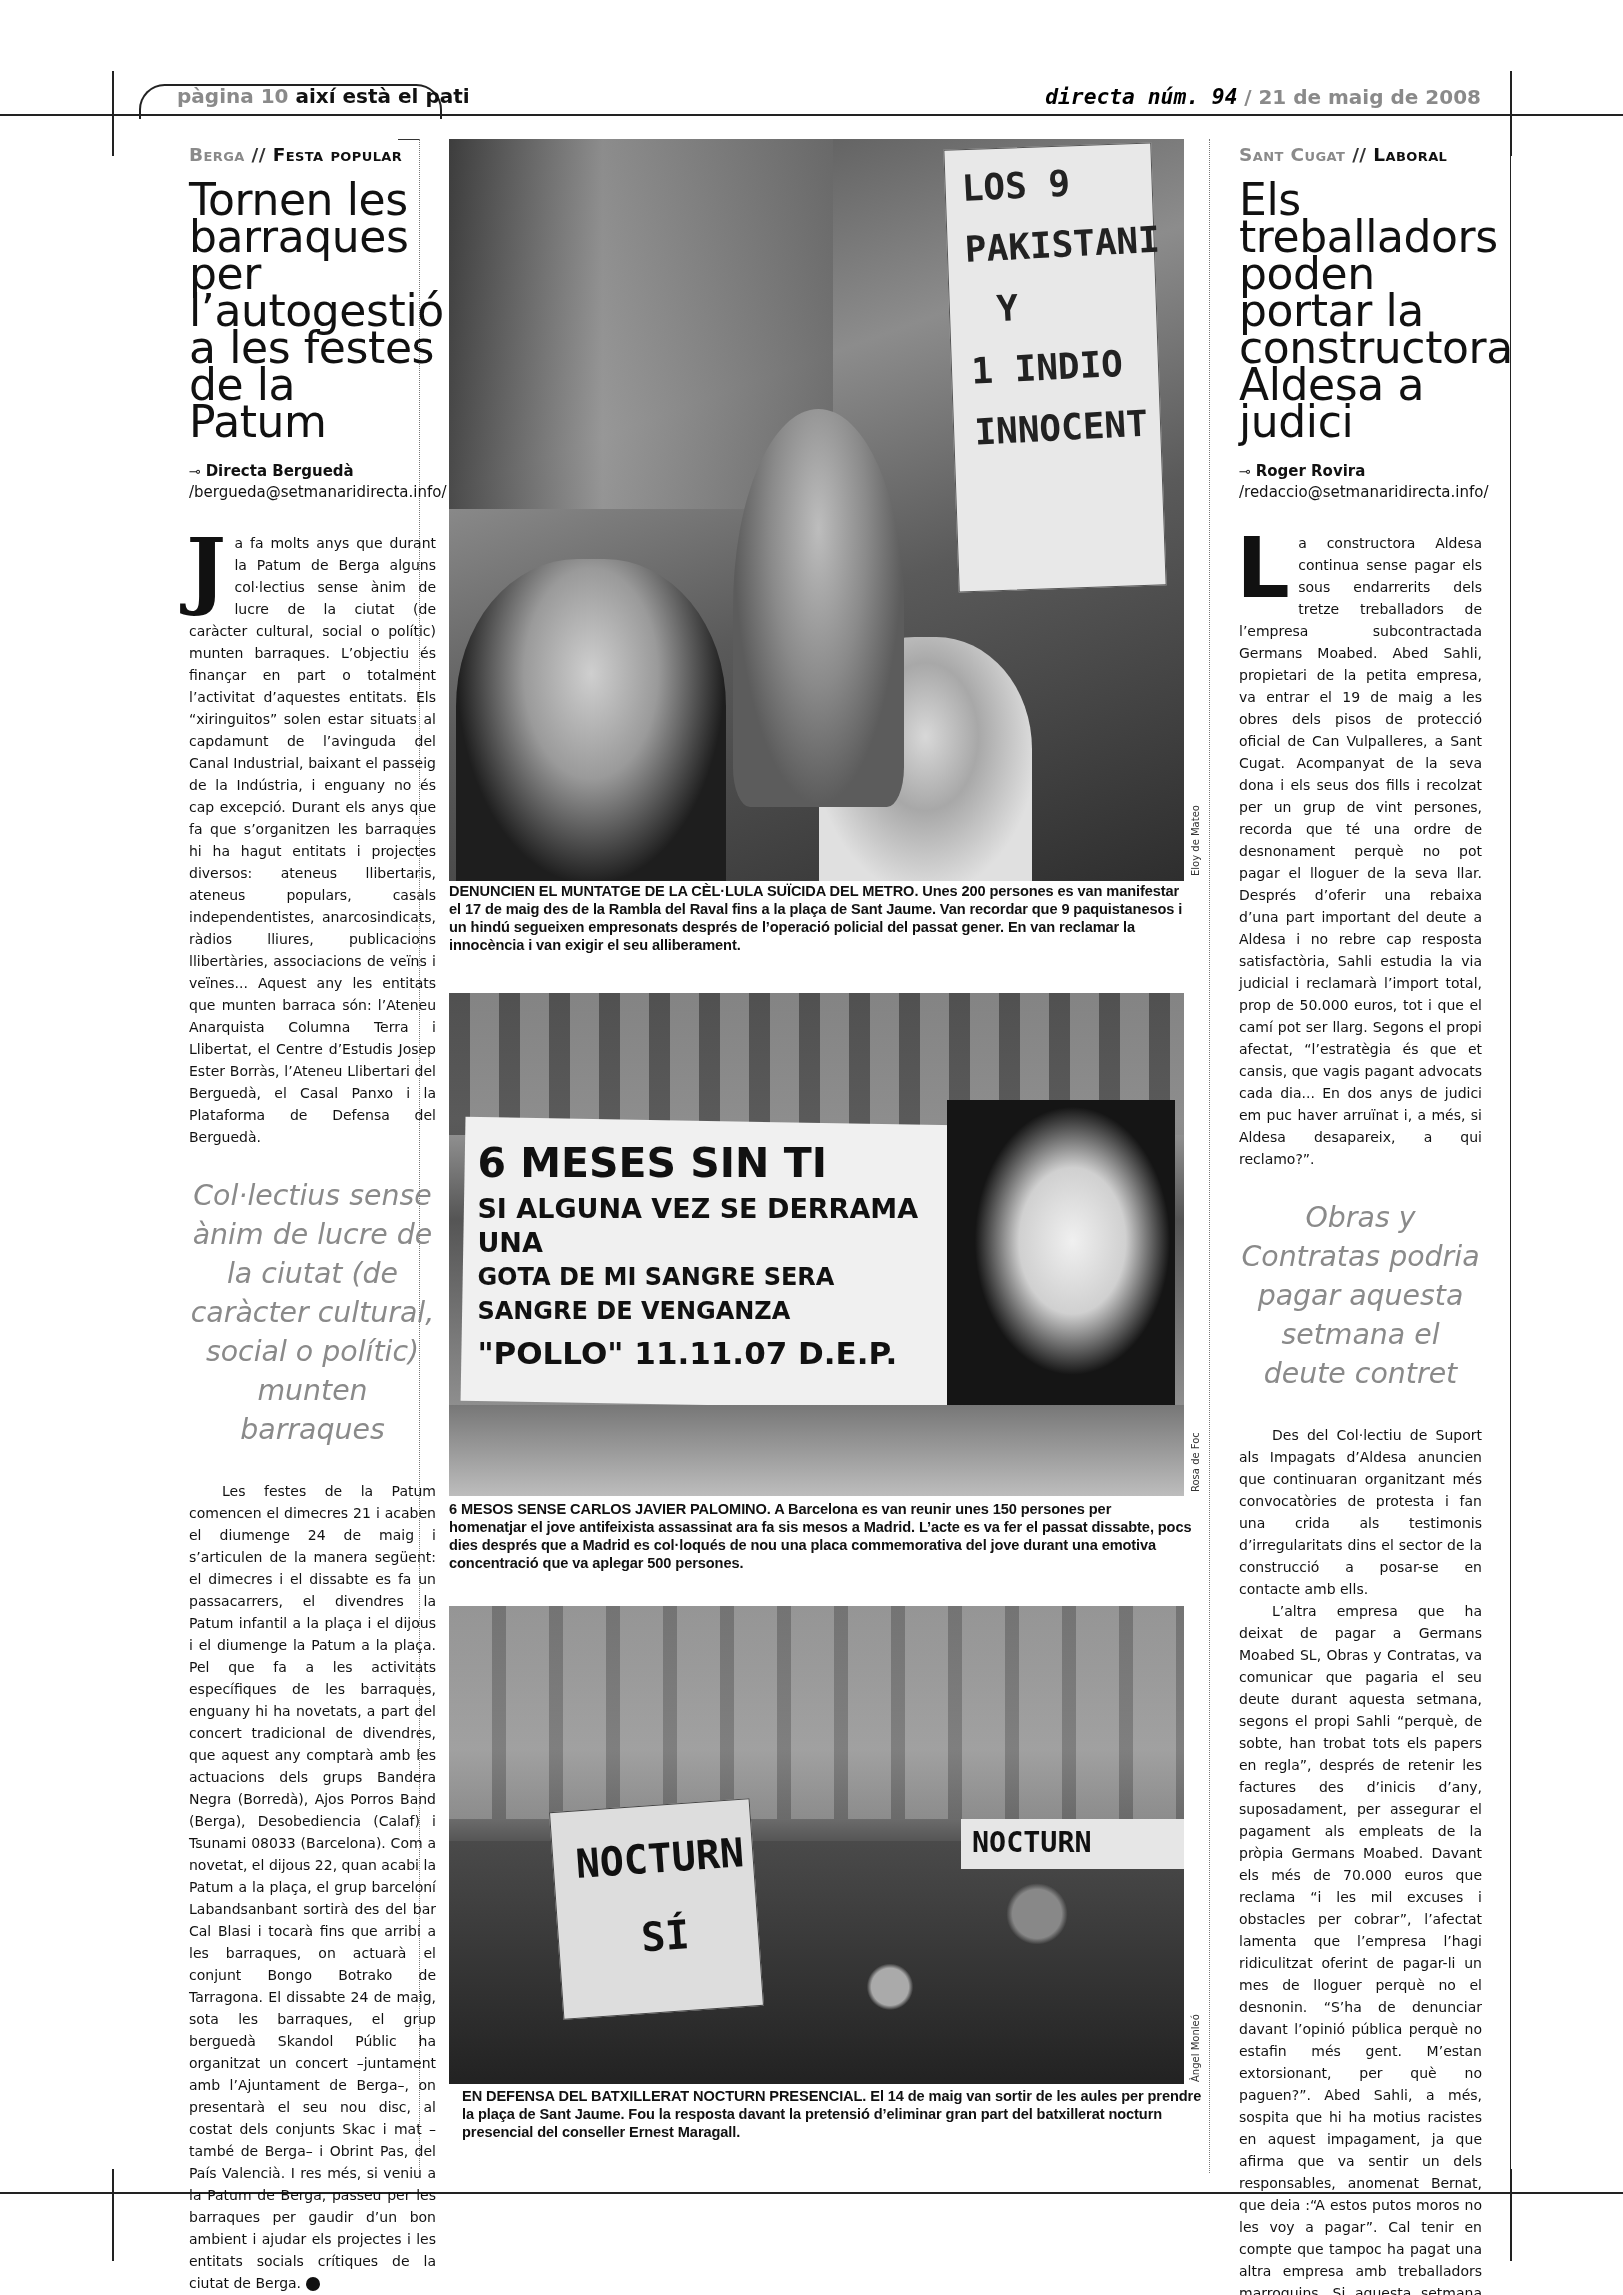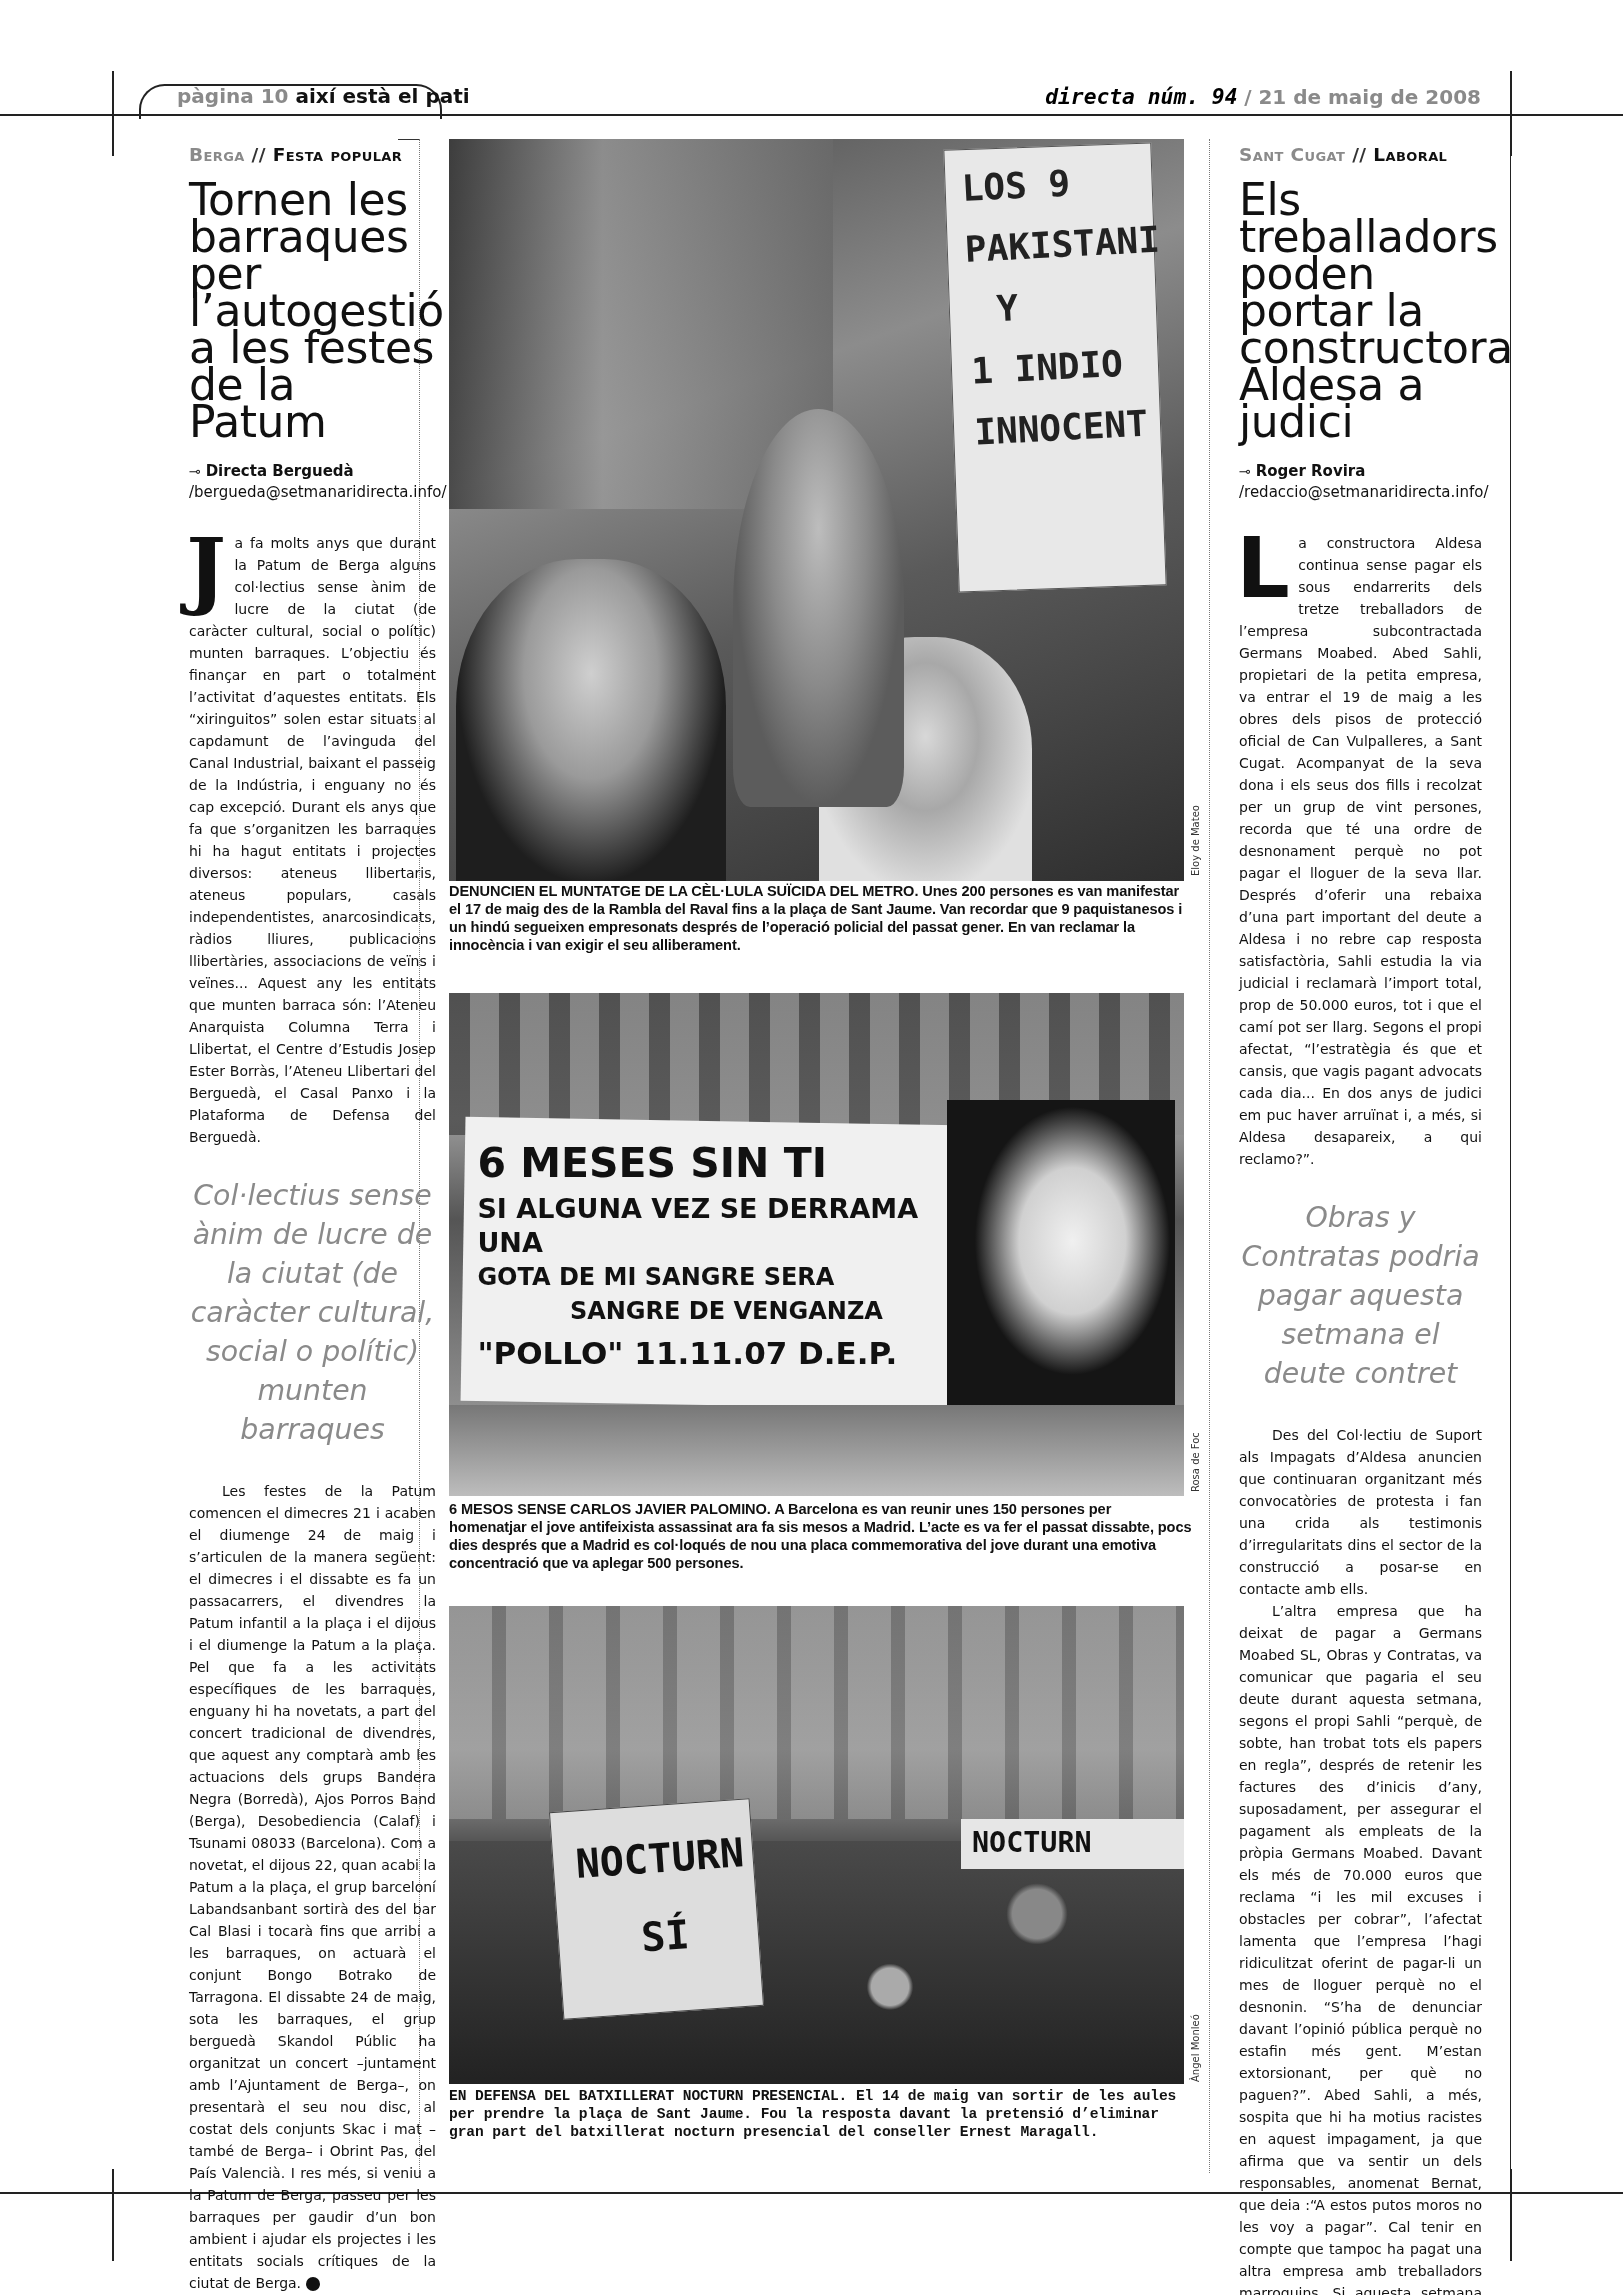--- a/index.html
+++ b/index.html
@@ -104,21 +104,21 @@
 </div>
 
 <div class="photo" style="left:449px; top:993px; width:735px; height:503px; background:linear-gradient(180deg,#6a6a6a 0%,#9a9a9a 25%,#555 45%,#aaa 100%);">
   <div class="abs" style="left:0;top:0;width:735px;height:142px;background:repeating-linear-gradient(90deg,#4a4a4a 0 21.3px,#8a8a8a 21.3px 50px);opacity:.8;"></div>
   <div class="abs" style="left:14.2px;top:128px;width:491px;height:284px;background:#f0f0f0;transform:rotate(1deg);"></div>
   <div class="abs" style="left:498px;top:107px;width:228px;height:313px;background:radial-gradient(ellipse at 55% 45%,#f0f0f0 0%,#d0d0d0 30%,#151515 55%);"></div>
   <div class="sign" style="left:28.4px;top:142px;width:498px;color:#111;font-family:'DejaVu Sans', sans-serif;">
     <div style="font-size:41px;line-height:57px;">6 MESES SIN TI</div>
     <div style="font-size:27px;line-height:34px;">SI ALGUNA VEZ SE DERRAMA UNA</div>
     <div style="font-size:24px;line-height:34px;">GOTA DE MI SANGRE SERA</div>
-    <div style="font-size:24px;line-height:34px;text-align:center;">SANGRE DE VENGANZA</div>
+    <div style="font-size:24px;line-height:34px;">SANGRE DE VENGANZA</div>
     <div style="font-size:31px;line-height:50px;">"POLLO" 11.11.07  D.E.P.</div>
   </div>
   <div class="abs" style="left:0;top:412px;width:735px;height:91px;background:linear-gradient(180deg,#777,#bdbdbd);"></div>
 </div>
 <div class="credit" style="left:1190px; top:1492px;">Rosa de Foc</div>
 <div class="caption" style="left:449px; top:1500px; width:743px;">
   <span>6 MESOS SENSE CARLOS JAVIER PALOMINO.</span><span> A Barcelona es van reunir unes 150 persones per homenatjar el jove antifeixista assassinat ara fa sis mesos a Madrid. L’acte es va fer el passat dissabte, pocs dies després que a Madrid es col·loqués de nou una placa commemorativa del jove durant una emotiva concentració que va aplegar 500 persones.</span>
 </div>
 
 <div class="photo" style="left:449px; top:1606px; width:735px; height:478px; background:linear-gradient(180deg,#8a8a8a 0%,#b0b0b0 30%,#3a3a3a 55%,#2a2a2a 100%);">
@@ -126,21 +126,21 @@
   <div class="abs" style="left:0;top:235px;width:735px;height:243px;background:radial-gradient(circle at 20% 40%,#999 0 4%,transparent 5%),radial-gradient(circle at 60% 60%,#aaa 0 4%,transparent 5%),radial-gradient(circle at 80% 30%,#888 0 4%,transparent 5%),linear-gradient(180deg,#4a4a4a,#222);"></div>
   <div class="abs" style="left:107px;top:199px;width:199px;height:206px;background:#ddd;transform:rotate(-4deg);border:1.4px solid #444;"></div>
   <div class="sign" style="left:121px;top:213px;width:185px;font-size:40px;line-height:78px;color:#111;transform:rotate(-4deg);text-align:center;">
     <div>NOCTURN</div>
     <div>SÍ</div>
   </div>
   <div class="abs" style="left:512px;top:213px;width:223px;height:50px;background:#e6e6e6;"></div>
   <div class="sign" style="left:523px;top:220px;font-size:28.4px;color:#111;">NOCTURN</div>
 </div>
 <div class="credit" style="left:1190px; top:2082px;">Àngel Monleó</div>
-<div class="caption" style="left:449px; top:2087px; width:743px;font-family:Liberation Mono, monospace;">
+<div class="caption" style="left:462px; top:2087px; width:743px;">
   <span>EN DEFENSA DEL BATXILLERAT NOCTURN PRESENCIAL.</span><span> El 14 de maig van sortir de les aules per prendre la plaça de Sant Jaume. Fou la resposta davant la pretensió d’eliminar gran part del batxillerat nocturn presencial del conseller Ernest Maragall.</span>
 </div>
 
 <div class="col" style="left:1239px; top:144px; width:243px;">
   <div class="kicker">
     <span class="place">Sant Cugat</span>
     <span class="sep">//</span>
     <span>Laboral</span>
   </div>
   <div class="headline">Els treballadors poden portar la constructora Aldesa a judici</div>

